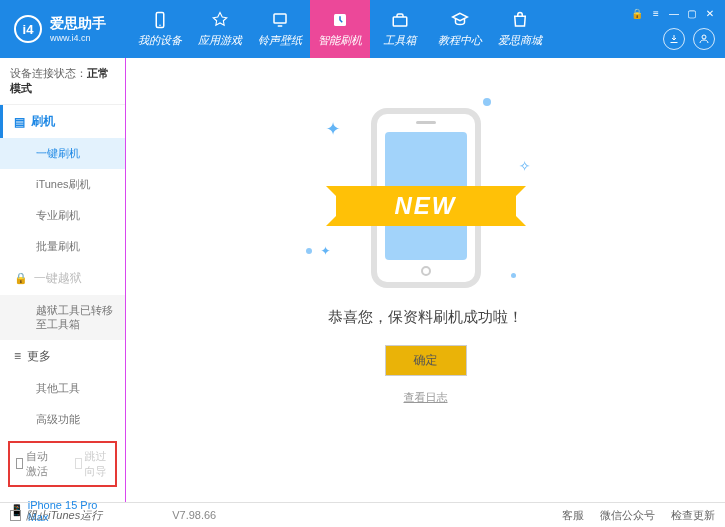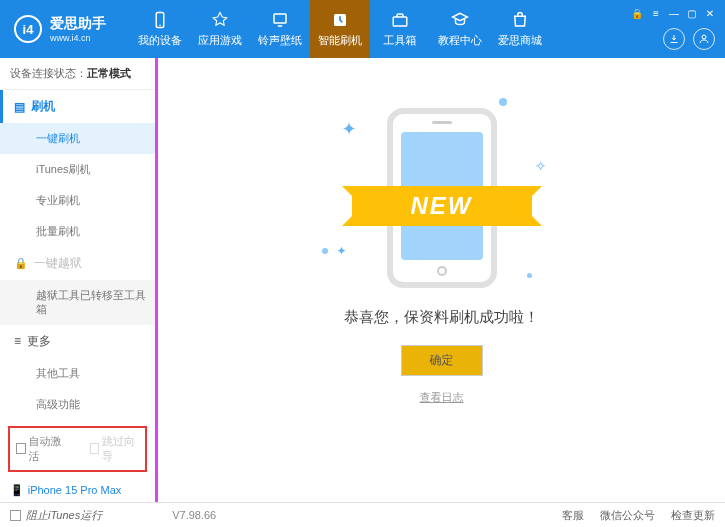--- a/index.html
+++ b/index.html
@@ -5,32 +5,32 @@
 * { margin: 0; padding: 0; box-sizing: border-box; font-family: "Microsoft YaHei", Arial, sans-serif; }
 body { width: 725px; height: 527px; background: #fff; overflow: hidden; font-size: 12px; }
 
 .header { height: 58px; background: #1e88e5; display: flex; align-items: center; color: #fff; position: relative; }
 .logo-area { display: flex; align-items: center; padding: 0 14px; justify-content: flex-end; }
 .logo-circle { width: 28px; height: 28px; border: 2px solid #fff; border-radius: 50%; display: flex; align-items: center; justify-content: center; font-weight: bold; font-size: 13px; }
 .logo-text { margin-left: 8px; }
 .logo-title { font-size: 14px; font-weight: bold; }
 .logo-sub { font-size: 9px; opacity: 0.9; }
 .nav { display: flex; height: 100%; margin-left: 10px; }
-.nav-item { width: 60px; display: flex; flex-direction: column; align-items: center; justify-content: center; cursor: pointer; font-size: 11px; }
-.nav-item.active { background: #a16207; }
+.nav-item { width: 60px; display: flex; flex-direction: column; align-items: center; justify-content: center; cursor: pointer; font-size: 11px; font-style: italic; }
+.nav-item.active { background: #ec4899; }
 .nav-icon { width: 20px; height: 20px; margin-bottom: 3px; display: flex; align-items: center; justify-content: center; }
 .nav-icon svg { width: 18px; height: 18px; fill: #fff; }
 .header-right { position: absolute; right: 8px; top: 6px; display: flex; gap: 4px; font-size: 10px; }
 .hr-btn { width: 14px; height: 14px; display: flex; align-items: center; justify-content: center; cursor: pointer; }
 .header-circles { position: absolute; right: 10px; bottom: 8px; display: flex; gap: 8px; }
 .hc { width: 22px; height: 22px; border: 1.5px solid rgba(255,255,255,0.8); border-radius: 50%; display: flex; align-items: center; justify-content: center; cursor: pointer; }
 .hc svg { width: 12px; height: 12px; fill: #fff; }
 
 .body-area { display: flex; height: calc(100% - 58px - 25px); }
-.sidebar { width: 158px; background: #fff; border-right: 3px solid #d946ef; display: flex; flex-direction: column; }
+.sidebar { width: 126px; background: #fff; border-right: 1px solid #d946ef; display: flex; flex-direction: column; }
 .status-bar { padding: 8px 10px; font-size: 11px; color: #666; border-bottom: 1px solid #f0f0f0; }
 .status-val { color: #333; font-weight: bold; }
 .side-section { padding: 8px 14px; display: flex; align-items: center; gap: 6px; color: #555; font-size: 12px; }
 .side-section.sel { border-left: 3px solid #1e88e5; color: #1e88e5; font-weight: bold; padding-left: 11px; }
 .side-sub { padding: 8px 6px 8px 36px; font-size: 11px; color: #777; cursor: pointer; }
 .side-sub.active { background: #e3f2fd; color: #1e88e5; }
 .side-sub.multiline { line-height: 1.3; }
 .lock-icon { color: #bbb; font-size: 11px; }
 .checkbox-area { border: 2px solid #e53935; margin: 6px 8px; padding: 6px 6px; display: flex; gap: 24px; }
 .cb-item { display: flex; align-items: center; gap: 3px; font-size: 11px; color: #888; }

